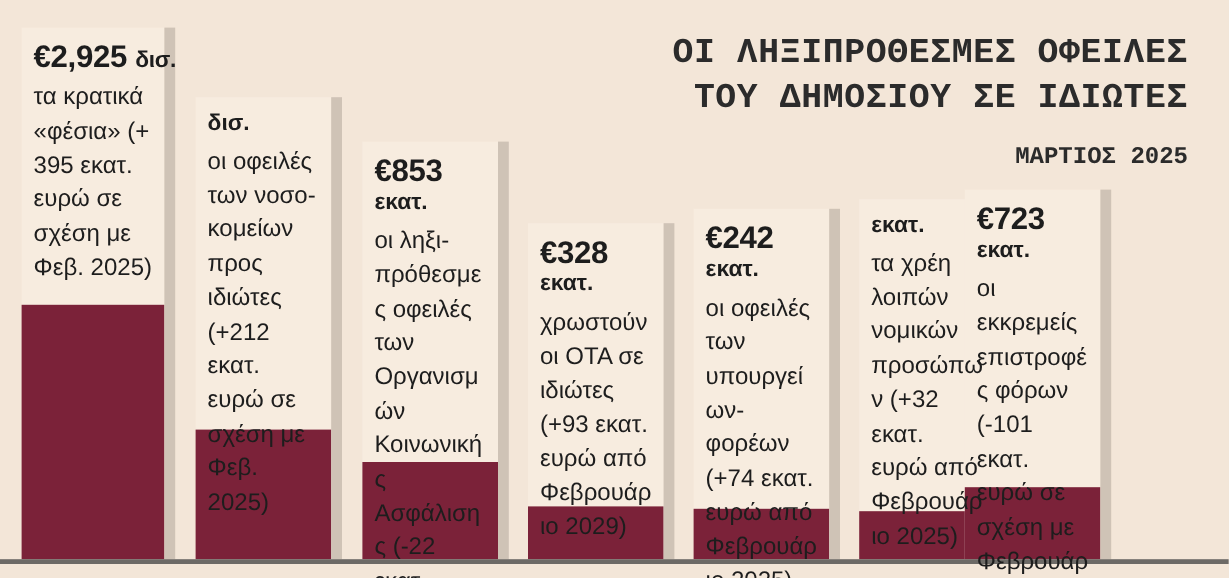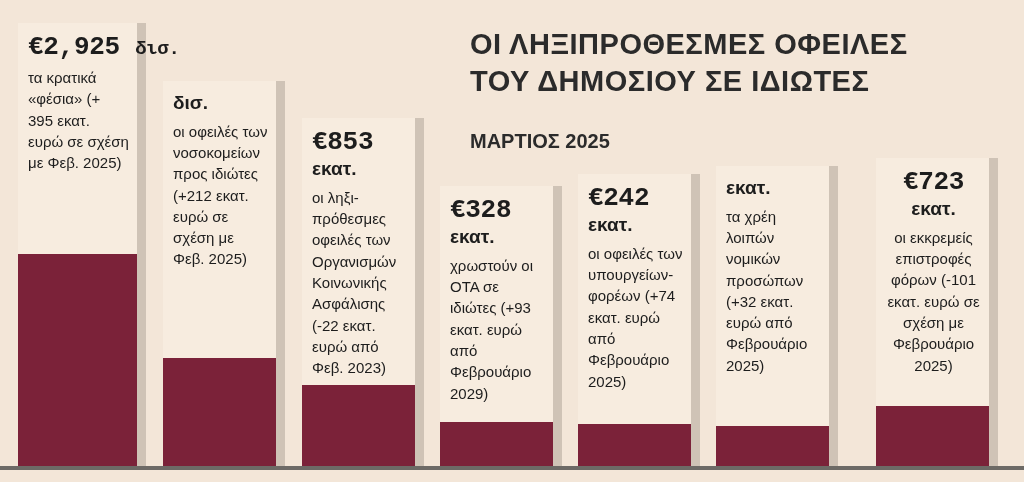--- a/index.html
+++ b/index.html
@@ -20,32 +20,33 @@
     background:#6d6a66;
   }
   .baseline2{
     position:absolute;left:0;bottom:0px;width:1024px;height:12px;
     background:#f3e6d8;
   }
 
   
   .headline{
     position:absolute;right:34px;top:26px;width:520px;
-    text-align:left;
+    text-align:right;
+    font-family:Liberation Mono, monospace;
   }
   .headline .l1,.headline .l2{
     font-weight:bold;
     font-size:29px;
     letter-spacing:.5px;
     color:#2b2b2b;
     line-height:1.28;
     white-space:nowrap;
   }
   .headline .date{
-    margin-top:30px;
+    margin-top:20px;
     font-weight:bold;
     font-size:20px;
     color:#2b2b2b;
   }
 
   
   .bar{
     position:absolute;
     bottom:16px;
   }
@@ -75,35 +76,34 @@
     color:#1d1d1d;
     z-index:3;
   }
   .amount{
     font-weight:bold;
     font-size:26px;
     line-height:1.12;
     letter-spacing:-.3px;
     display:block;
     white-space:nowrap;
-    font-family:Liberation Mono, monospace;
   }
   .amount .unit{
     font-size:19px;
     font-weight:bold;
   }
   .unit-line{
     font-weight:bold;
     font-size:19px;
     display:block;
     line-height:1.3;
     margin-bottom:2px;
   }
   .desc{
-    font-size:15px;
+    font-size:20px;
     line-height:1.42;
     margin-top:5px;
     word-wrap:break-word;
   }
 </style>
 </head>
 <body>
 
 <div id="stage">
 
@@ -169,21 +169,21 @@
   <div class="bar" style="left:716px;width:113px;height:300px;">
     <div class="col" style="height:300px;"></div>
     <div class="fill" style="height:40px;"></div>
     <div class="shadow" style="height:300px;"></div>
     <div class="txt">
       <span class="unit-line">εκατ.</span>
       <div class="desc">τα χρέη λοιπών νομικών προσώπων (+32 εκατ. ευρώ από Φεβρουάριο 2025)</div>
     </div>
   </div>
 
-  <div class="bar" style="left:876px;width:113px;height:308px;text-align:center;">
+  <div class="bar" style="left:804px;width:113px;height:308px;">
     <div class="col" style="height:308px;"></div>
     <div class="fill" style="height:60px;"></div>
     <div class="shadow" style="height:308px;"></div>
     <div class="txt">
       <span class="amount">€723</span>
       <span class="unit-line">εκατ.</span>
       <div class="desc">οι εκκρεμείς επιστροφές φόρων (-101 εκατ. ευρώ σε σχέση με Φεβρουάριο 2025)</div>
     </div>
   </div>
 

